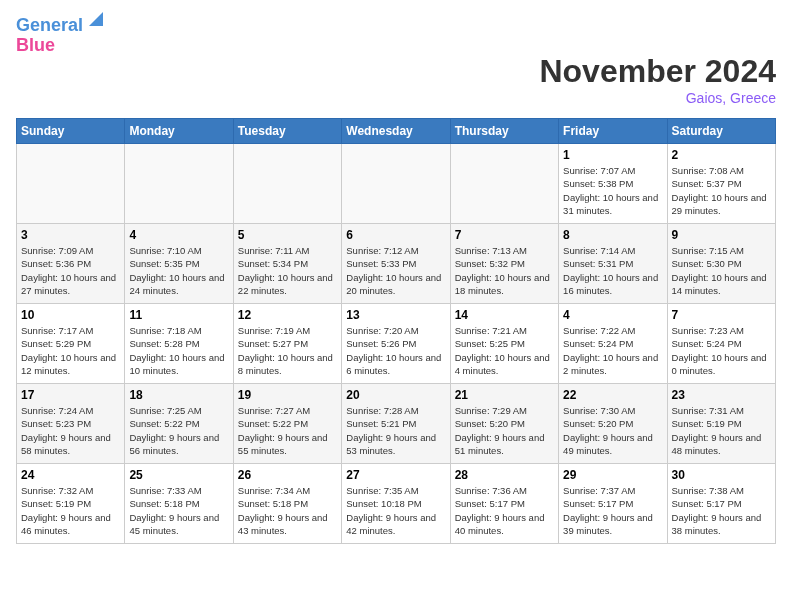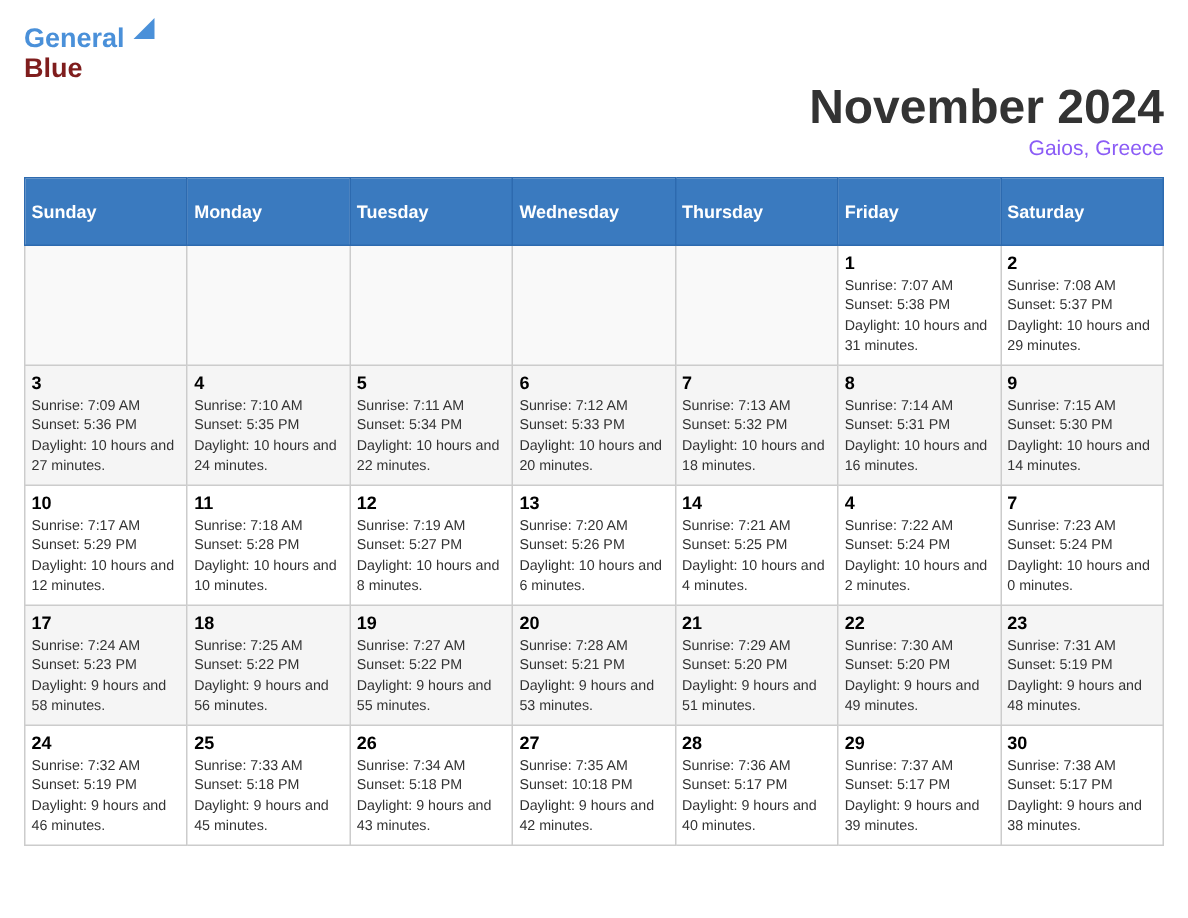--- a/index.html
+++ b/index.html
@@ -43,21 +43,21 @@
       color: #8b5cf6;
     }
     table {
       width: 100%;
       border-collapse: collapse;
       font-size: 10.5px;
     }
     th {
       background-color: #3a7abf;
       color: #fff;
-      padding: 15px 4px;
+      padding: 5px 4px;
       text-align: left;
       font-size: 12px;
       border: 1px solid #2d6aaf;
     }
     td {
       border: 1px solid #ccc;
       vertical-align: top;
       padding: 4px;
       width: 14.28%;
       height: 80px;
@@ -89,21 +89,21 @@
 <div class="header">
   <div class="logo">
     <div>
       <div style="display:flex;align-items:flex-start;">
         <span class="logo-text"><span>General</span></span>
         <svg width="22" height="22" viewBox="0 0 22 22" style="margin-left:2px;margin-top:-8px;">
           <polygon points="4,18 18,18 18,4" fill="#4a90d9"></polygon>
         </svg>
       </div>
       <div style="display:flex;align-items:center;">
-        <span class="logo-text" style="color:#7f1d1d;font-size:18px;font-weight:bold;">Blue</span>
+        <span class="logo-text" style="color:#ec4899;font-size:18px;font-weight:bold;">Blue</span>
       </div>
     </div>
   </div>
   <div class="title-block">
     <div class="month-title">November 2024</div>
     <div class="location">Gaios, Greece</div>
   </div>
 </div>
 
 <table>

